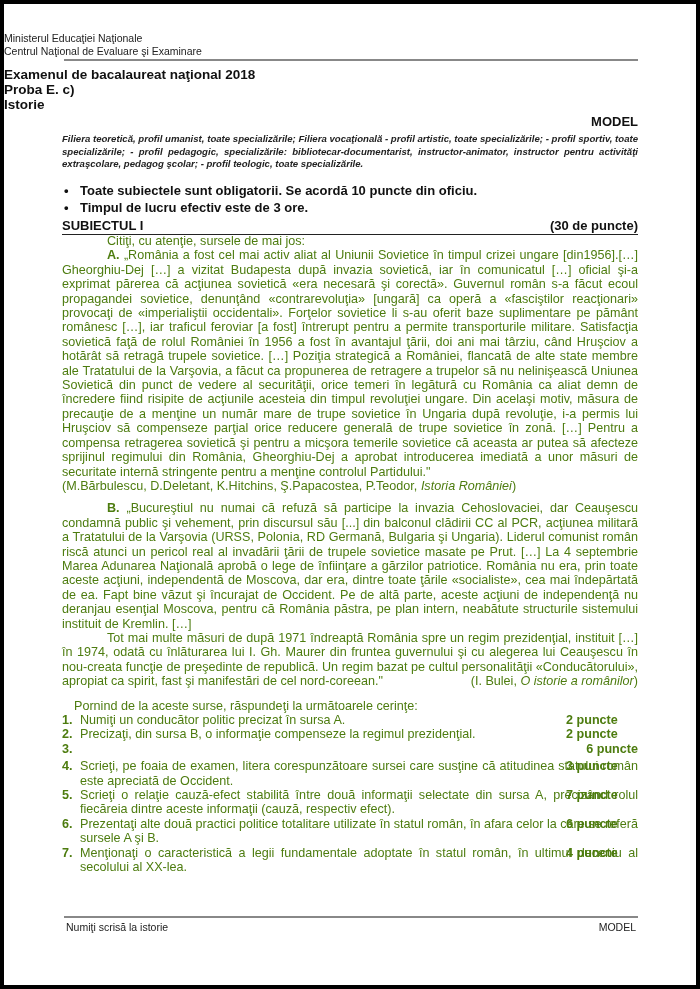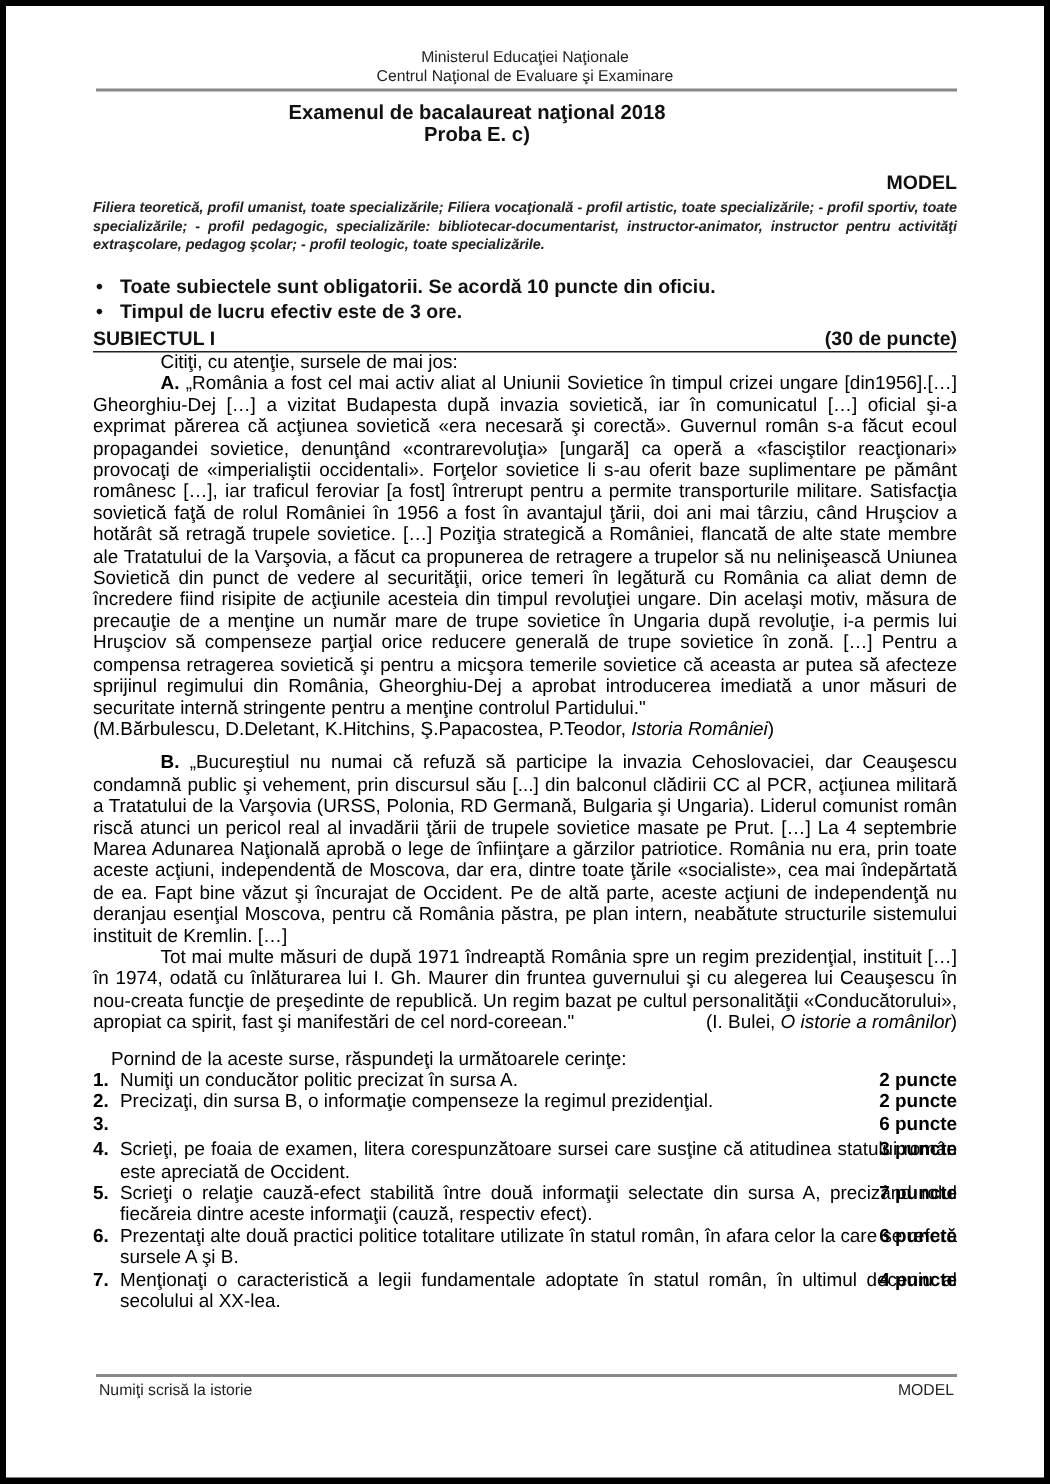--- a/index.html
+++ b/index.html
@@ -3,63 +3,64 @@
   <meta charset="utf-8">
   <style>
     html, body { margin: 0; padding: 0; background: #000; }
     body { width: 700px; height: 989px; overflow: hidden; }
     .page {
       position: absolute; left: 4px; top: 4px; width: 692px; height: 981px;
       background: #fff; color: #111;
       font-family: "Liberation Sans", sans-serif;
     }
     .abs { position: absolute; }
-    .center { text-align: center; }
+    .center { }
     .hdr-small { font-size: 10.5px; line-height: 13px; color: #222; }
     .rule { position: absolute; left: 60px; width: 574px; height: 1.5px; background: #888; }
     .title { font-weight: bold; font-size: 13.5px; line-height: 15px; }
     .model { font-weight: bold; font-size: 13px; }
     .filiera {
       left: 58px; width: 576px; top: 129px;
       font-size: 9.6px; line-height: 12.5px; font-weight: bold; font-style: italic;
       text-align: justify; color: #222;
     }
     .bullets { left: 58px; top: 178px; width: 576px; font-weight: bold; font-size: 13px; line-height: 17px; }
     .bullets div { position: relative; padding-left: 18px; }
     .bullets div::before { content: "\2022"; position: absolute; left: 2px; top: 0; }
     .subj-row {
       left: 58px; top: 214px; width: 576px; height: 16px;
       font-weight: bold; font-size: 13px; border-bottom: 1.3px solid #222; line-height: 15px;
     }
     .subj-row .right { position: absolute; right: 0; top: 0; }
     .body-text {
       left: 58px; width: 576px;
-      font-size: 12.6px; line-height: 14.4px; text-align: justify; color: #000000;
+      font-size: 12.6px; line-height: 14.4px; text-align: justify; color: #4d7c0f;
     }
     .indent { text-indent: 45px; }
     .cite { text-align: left; }
     .q { position: relative; padding-left: 18px; }
     .q .num { position: absolute; left: 0; font-weight: bold; }
-    .pts { font-weight: bold; float: right; width: 72px; text-align: right; }
+    .pts { font-weight: bold; float: right; width: 72px; text-align: left; }
     .footer { font-size: 10.5px; color: #222; }
   </style>
 </head>
 <body>
 
 <div class="page">
 
   <div class="abs center hdr-small" style="left:0;width:692px;top:28px;">
     <div>Ministerul Educaţiei Naţionale</div>
     <div>Centrul Naţional de Evaluare şi Examinare</div>
   </div>
   <div class="rule" style="top:55px;"></div>
 
-  <div class="abs center title" style="left:0;width:580px;top:63px;padding-left:24px;">
+  <div class="abs center title" style="left:0;width:580px;top:63px;">
     <div>Examenul de bacalaureat naţional 2018</div>
     <div>Proba E. c)</div>
+    <div>Istorie</div>
   </div>
   <div class="abs model" style="right:58px;top:110px;">MODEL</div>
 
   <div class="abs filiera">Filiera teoretică, profil umanist, toate specializările; Filiera vocaţională - profil artistic, toate specializările; - profil sportiv, toate specializările; - profil pedagogic, specializările: bibliotecar-documentarist, instructor-animator, instructor pentru activităţi extraşcolare, pedagog şcolar; - profil teologic, toate specializările.</div>
 
   <div class="abs bullets">
     <div>Toate subiectele sunt obligatorii. Se acordă 10 puncte din oficiu.</div>
     <div>Timpul de lucru efectiv este de 3 ore.</div>
   </div>
 

